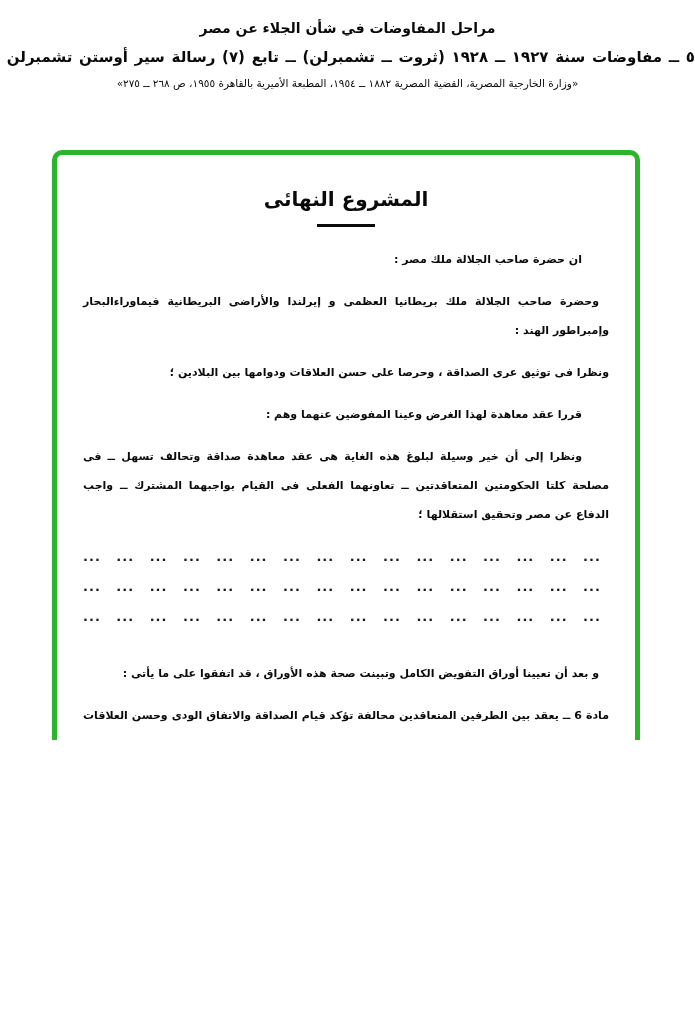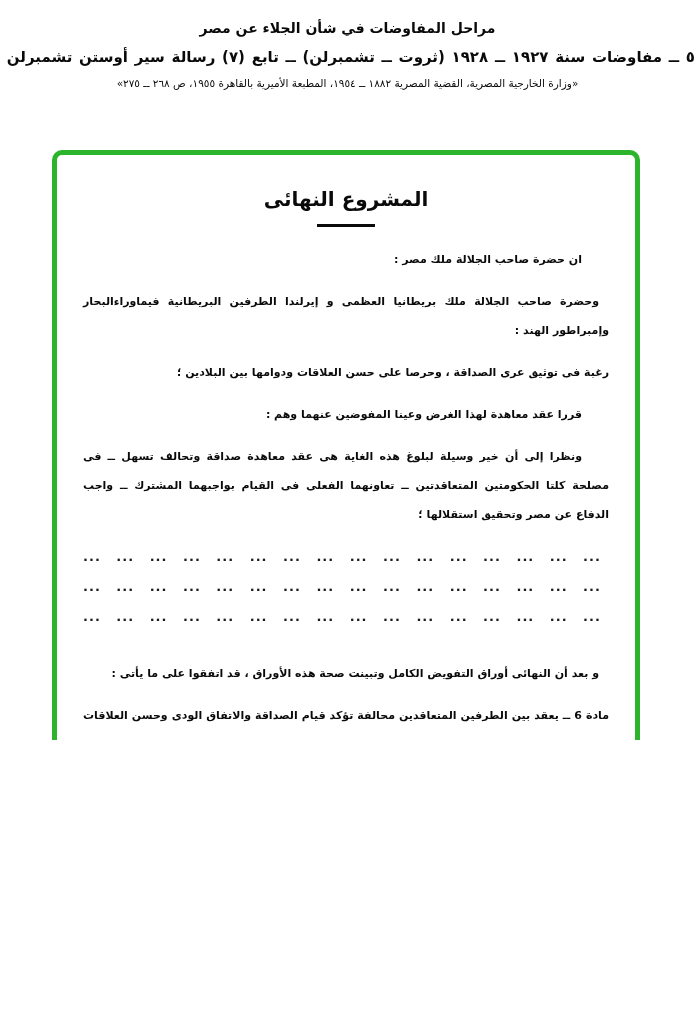--- a/index.html
+++ b/index.html
@@ -104,28 +104,28 @@
     <div class="header-line1">مراحل المفاوضات في شأن الجلاء عن مصر</div>
     <div class="header-line2">٥ ــ مفاوضات سنة ١٩٢٧ ــ ١٩٢٨ (ثروت ــ تشمبرلن) ــ تابع (٧) رسالة سير أوستن تشمبرلن بالمشروع النهائي</div>
     <div class="header-line3">«وزارة الخارجية المصرية، القضية المصرية ١٨٨٢ ــ ١٩٥٤، المطبعة الأميرية بالقاهرة ١٩٥٥، ص ٢٦٨ ــ ٢٧٥»</div>
   </div>
 
   <div class="doc-box">
     <div class="doc-title">المشروع النهائى</div>
     <div class="title-underline"></div>
 
     <p class="ind-md">ان حضرة صاحب الجلالة ملك مصر :</p>
-    <p class="ind-sm">وحضرة صاحب الجلالة ملك بريطانيا العظمى و إيرلندا الطرفين البريطانية فيماوراءالبحار وإمبراطور الهند :</p>
-    <p>رغبة فى توثيق عرى الصداقة ، وحرصا على حسن العلاقات ودوامها بين البلادين ؛</p>
+    <p class="ind-sm">وحضرة صاحب الجلالة ملك بريطانيا العظمى و إيرلندا والأراضى البريطانية فيماوراءالبحار وإمبراطور الهند :</p>
+    <p>ونظرا فى توثيق عرى الصداقة ، وحرصا على حسن العلاقات ودوامها بين البلادين ؛</p>
     <p class="ind-md">قررا عقد معاهدة لهذا الغرض وعينا المفوضين عنهما وهم :</p>
     <p class="ind-md">ونظرا إلى أن خير وسيلة لبلوغ هذه الغاية هى عقد معاهدة صداقة وتحالف تسهل ــ فى مصلحة كلتا الحكومتين المتعاقدتين ــ تعاونهما الفعلى فى القيام بواجبهما المشترك ــ واجب الدفاع عن مصر وتحقيق استقلالها ؛</p>
 
     <div class="dots-block">
       <div class="dots-row">... ... ... ... ... ... ... ... ... ... ... ... ... ... ... ... ... ... ... ... ... ... ...</div>
       <div class="dots-row">... ... ... ... ... ... ... ... ... ... ... ... ... ... ... ... ... ... ... ... ... ... ...</div>
       <div class="dots-row">... ... ... ... ... ... ... ... ... ... ... ... ... ... ... ... ... ... ... ... ... ... ...</div>
     </div>
 
-    <p class="ind-sm closing-para">و بعد أن النهائى أوراق التفويض الكامل وتبينت صحة هذه الأوراق ، قد اتفقوا على ما يأتى :</p>
+    <p class="ind-sm closing-para">و بعد أن تعيينا أوراق التفويض الكامل وتبينت صحة هذه الأوراق ، قد اتفقوا على ما يأتى :</p>
     <p>مادة 6 ــ يعقد بين الطرفين المتعاقدين محالفة تؤكد قيام الصداقة والاتفاق الودى وحسن العلاقات بينهما .</p>
   </div>
 
 </div>
 
 </body></html>

